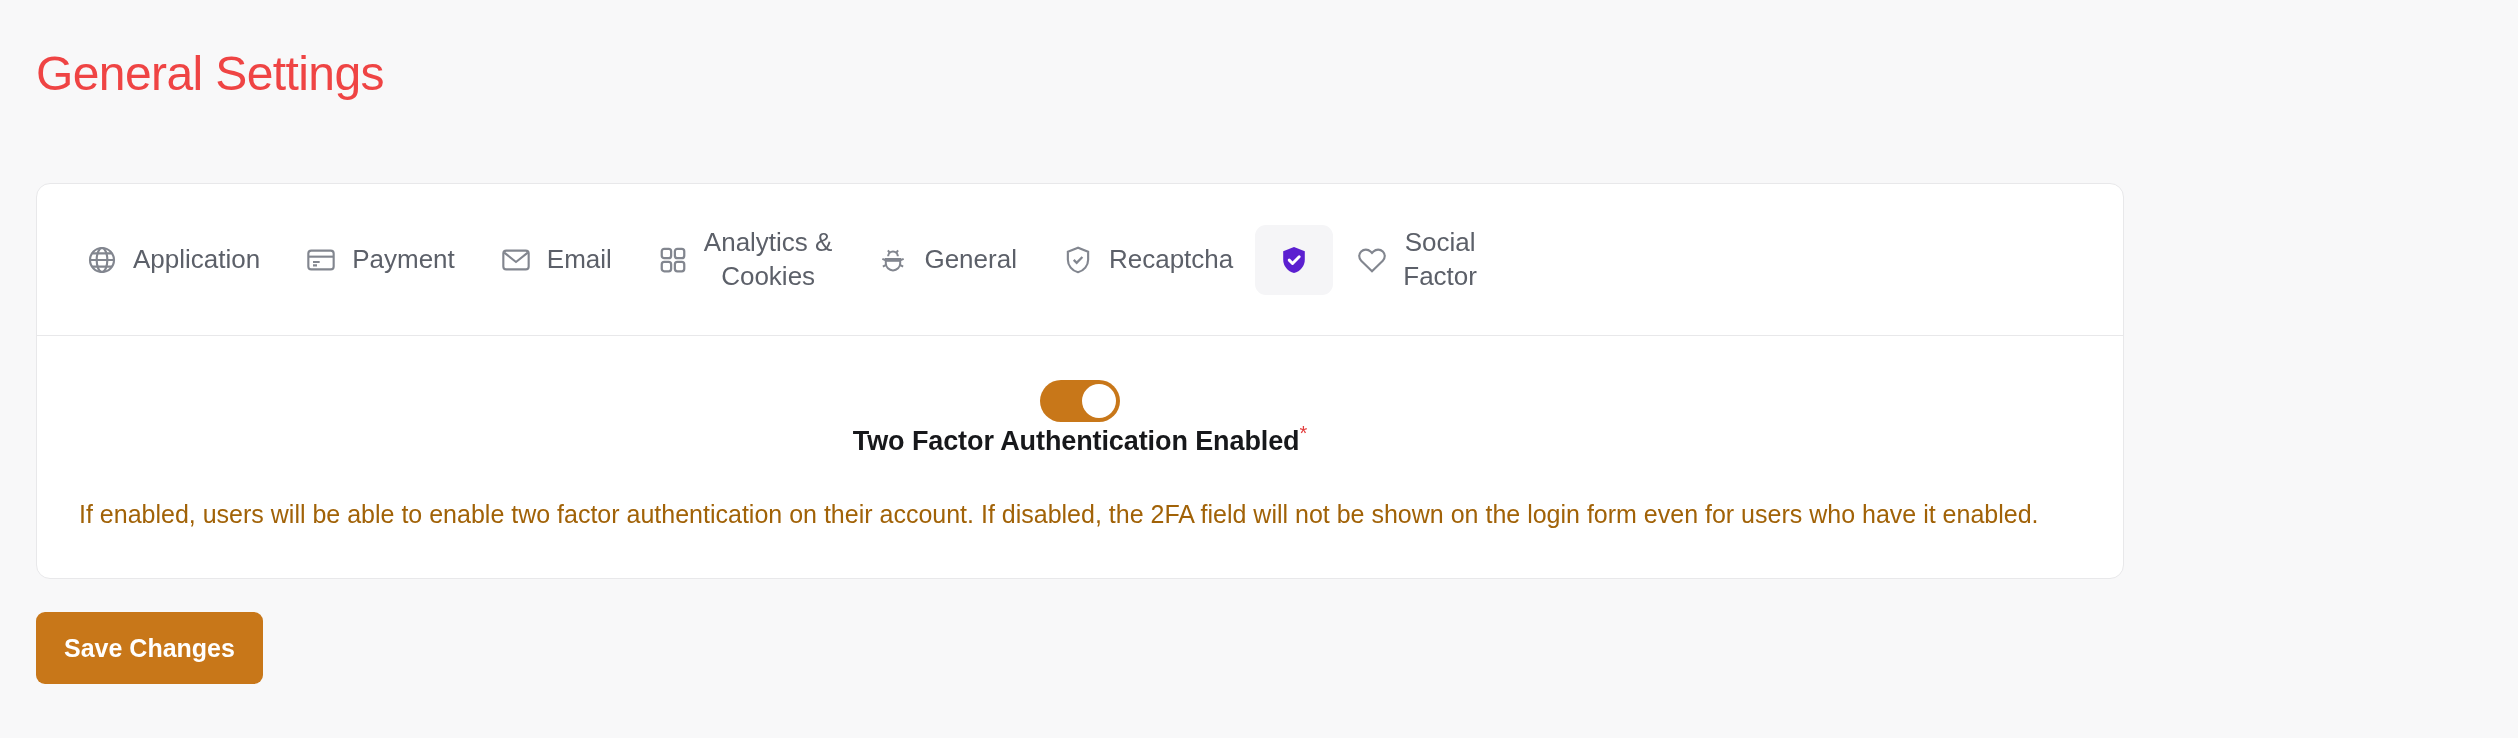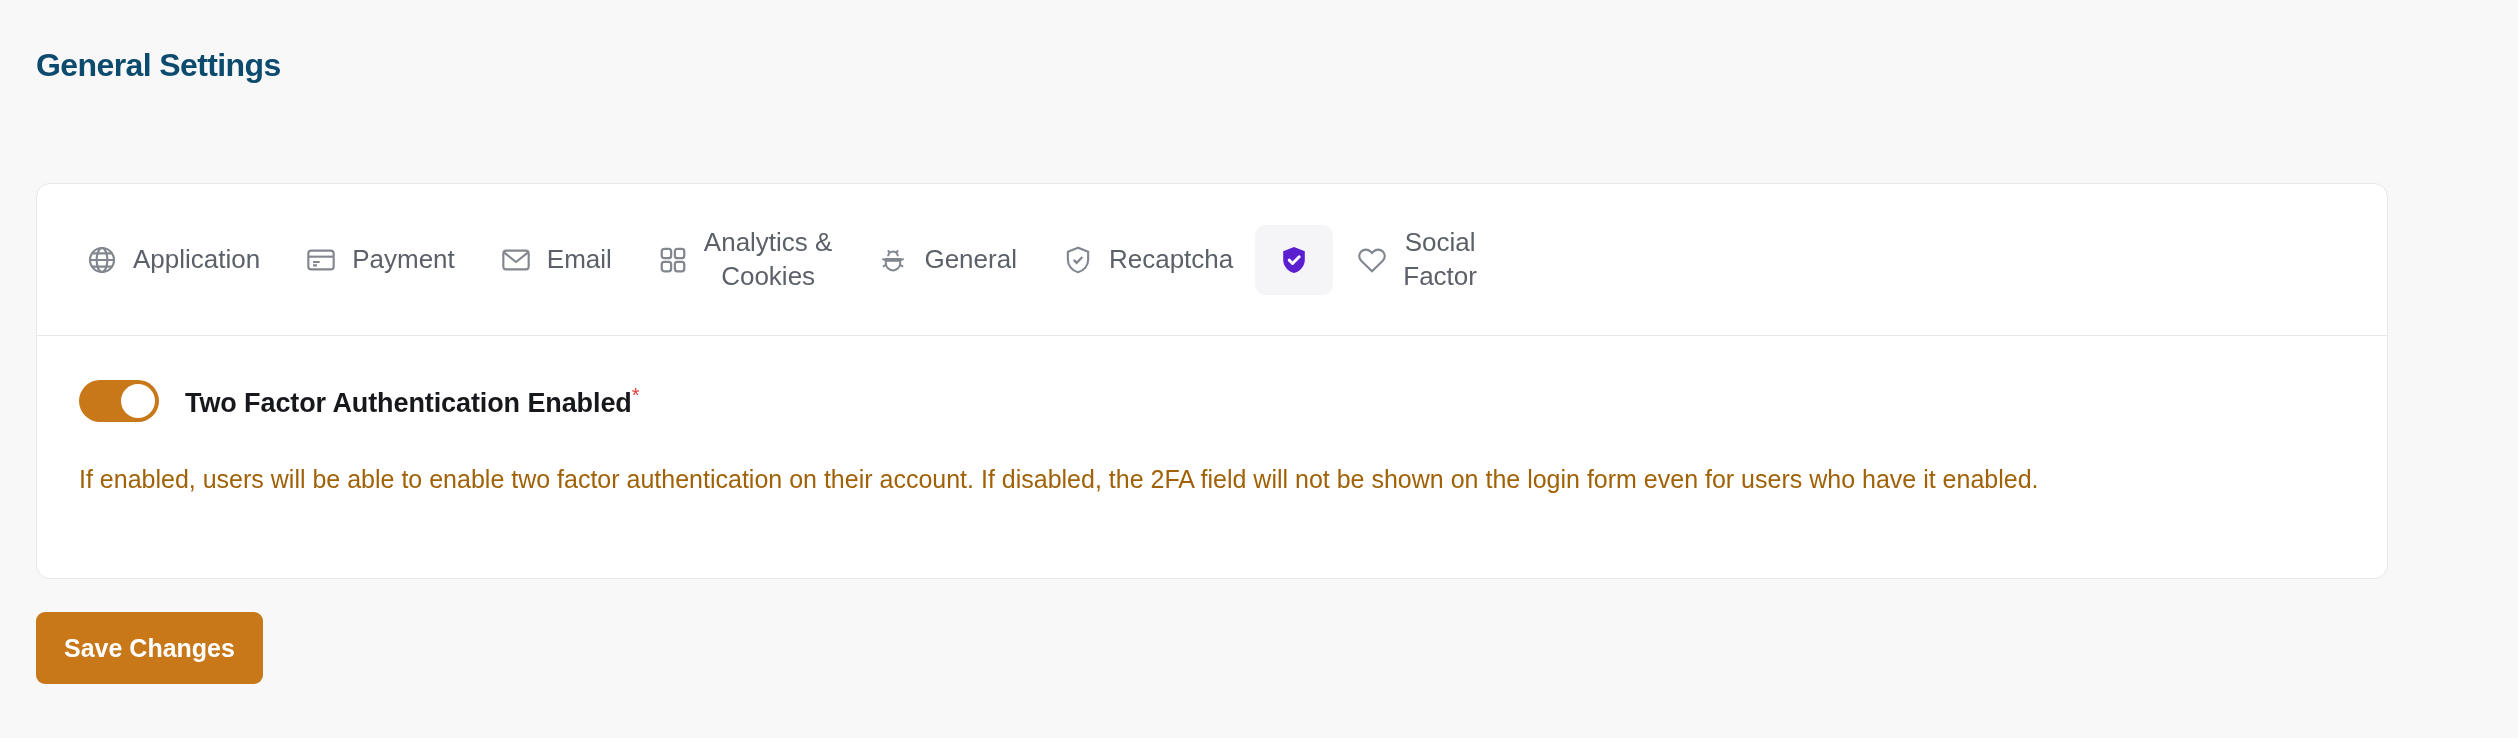--- a/index.html
+++ b/index.html
@@ -13,31 +13,31 @@
   .page {
     position: relative;
     width: 2518px;
     height: 738px;
     background: #F8F8F9;
   }
   .page-title {
     position: absolute;
     left: 36px;
     top: 48px;
-    font-size: 32px;
-    font-weight: 700;
+    font-size: 48px;
+    font-weight: 400;
     letter-spacing: -0.6px;
-    color: #0c4a6e;
+    color: #ef4444;
     line-height: 1.1;
   }
   .card {
     position: absolute;
     left: 36px;
     top: 183px;
-    width: 2352px;
+    width: 2088px;
     height: 396px;
     background: #FFFFFF;
     border: 1px solid #E8E8EA;
     border-radius: 14px;
     overflow: hidden;
   }
   .tabstrip {
     position: relative;
     height: 152px;
     border-bottom: 1px solid #E8E8EA;
@@ -78,21 +78,21 @@
     justify-content: center;
     color: #82868F;
   }
   .tab.active .tab-icon { color: #5B1FD0; }
   .tab-icon svg { display: block; }
 
   .panel { padding: 44px 42px 0 42px; }
   .toggle-row {
     display: flex;
     align-items: center;
-    gap: 26px;
+    flex-direction: column;
   }
   .switch {
     position: relative;
     width: 80px;
     height: 42px;
     border-radius: 21px;
     background: #C87719;
     flex: 0 0 auto;
     cursor: pointer;
   }

